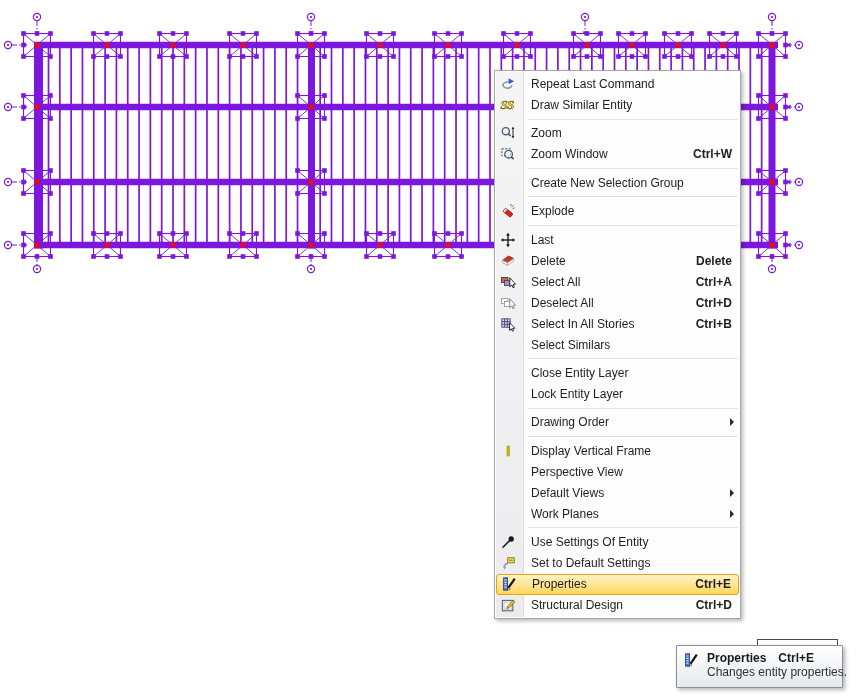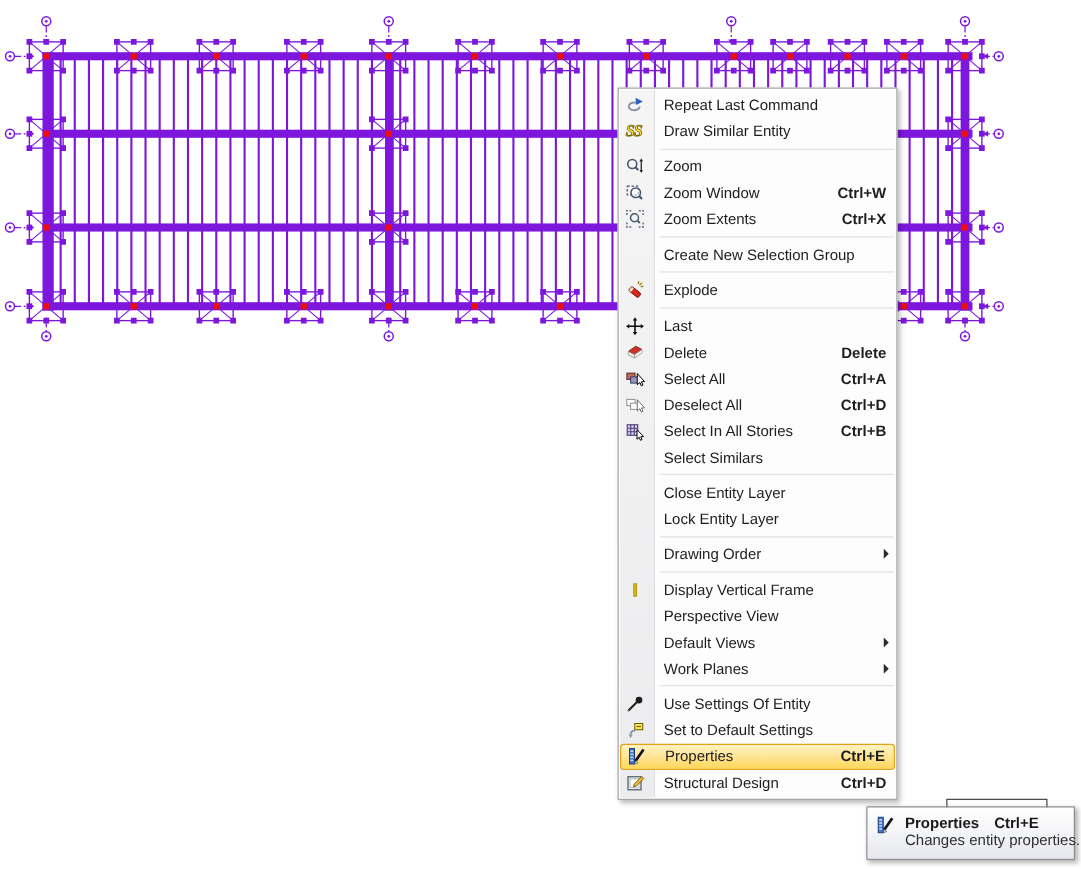--- a/index.html
+++ b/index.html
@@ -5,21 +5,21 @@
   html,body{margin:0;padding:0;}
   body{
     width:865px;height:695px;position:relative;overflow:hidden;
     background:#ffffff;
     font-family:"Liberation Sans", sans-serif;
   }
   #plan{position:absolute;left:0;top:0;z-index:1;}
 
   
   .menu{
-    position:absolute;left:494px;top:70px;width:224px;z-index:10;
+    position:absolute;left:494px;top:70px;width:247px;z-index:10;
     background:#fdfdfd;border:1px solid #a7a7a7;box-sizing:border-box;
     padding:2.5px 0;box-shadow:2px 2px 4px rgba(0,0,0,.28);
   }
   .menu::before{
     content:"";position:absolute;left:1px;top:1px;bottom:1px;width:27px;
     background:linear-gradient(180deg,#f5f5f6,#ececee);
     border-right:1px solid #dfdfe2;z-index:0;
   }
   .mi{
     position:relative;height:21px;display:flex;align-items:center;
@@ -39,21 +39,21 @@
   .mi.hl{
     background:linear-gradient(180deg,#fef3c0 0%,#fee69a 45%,#fed658 100%);
     border:1px solid #e2a21b;border-radius:3px;margin:0 1px;
     padding-left:35px;padding-right:7px;
   }
   .mi.hl .mic{left:4px;}
   .msep{height:1px;background:#e2e2e2;margin:3.2px 2px 3.2px 33px;z-index:1;position:relative;}
 
   
   .tooltip{
-    position:absolute;left:693px;top:645px;width:167px;height:43px;z-index:20;
+    position:absolute;left:676px;top:645px;width:167px;height:43px;z-index:20;
     background:linear-gradient(180deg,#ffffff 0%,#f2f3f6 55%,#e7e8ee 100%);
     border:1px solid #8d8d92;box-sizing:border-box;border-radius:1px;
     box-shadow:2px 2px 4px rgba(0,0,0,.3);
     padding:5px 6px 4px 30px;
   }
   .tooltip .ticon{position:absolute;left:6px;top:6px;width:16px;height:16px;line-height:0;}
   .tooltip .ticon svg{width:16px;height:16px;}
   .ttitle-row{font-size:12px;font-weight:bold;color:#1a1a1a;white-space:nowrap;}
   .ttitle-row .taccel{margin-left:12px;}
   .tdesc{font-size:12px;color:#303030;margin-top:0;white-space:nowrap;}
@@ -687,34 +687,20 @@
     </div>
     <div class="mi">
       <span class="mic"><svg viewBox="0 0 16 16">
           <rect x="1.8" y="2.8" width="8.8" height="7" fill="none" stroke="#46586c" stroke-width="1" stroke-dasharray="2 1.4"></rect>
           <circle cx="8.6" cy="8.2" r="3.8" fill="#ffffff" fill-opacity="0.55" stroke="#46586c" stroke-width="1.3"></circle>
           <line x1="11.3" y1="10.9" x2="13.6" y2="13.2" stroke="#46586c" stroke-width="1.7"></line>
         </svg></span>
       <span class="mlabel">Zoom Window</span>
       <span class="maccel">Ctrl+W</span>
     </div>
-    <div class="mi">
-      <span class="mic"><svg viewBox="0 0 16 16">
-          <g fill="none" stroke="#5b6b7d" stroke-width="1.2" stroke-dasharray="1.6 1.2">
-            <path d="M1.5 5 V1.5 H5"></path>
-            <path d="M11 1.5 H14.5 V5"></path>
-            <path d="M14.5 11 V14.5 H11"></path>
-            <path d="M5 14.5 H1.5 V11"></path>
-          </g>
-          <circle cx="7.6" cy="7.2" r="3.2" fill="none" stroke="#46586c" stroke-width="1.2"></circle>
-          <line x1="9.9" y1="9.5" x2="11.8" y2="11.4" stroke="#46586c" stroke-width="1.5"></line>
-        </svg></span>
-      <span class="mlabel">Zoom Extents</span>
-      <span class="maccel">Ctrl+X</span>
-    </div>
     <div class="msep"></div>
     <div class="mi">
       <span class="mlabel">Create New Selection Group</span>
     </div>
     <div class="msep"></div>
     <div class="mi">
       <span class="mic"><svg viewBox="0 0 16 16">
           <g transform="rotate(38 8 9.5)">
             <rect x="3.2" y="7.6" width="9.6" height="4.2" rx="1" fill="#d6281b" stroke="#6f0f07" stroke-width="0.7"></rect>
             <rect x="3.5" y="7.9" width="2" height="3.6" fill="#efe6da"></rect>

